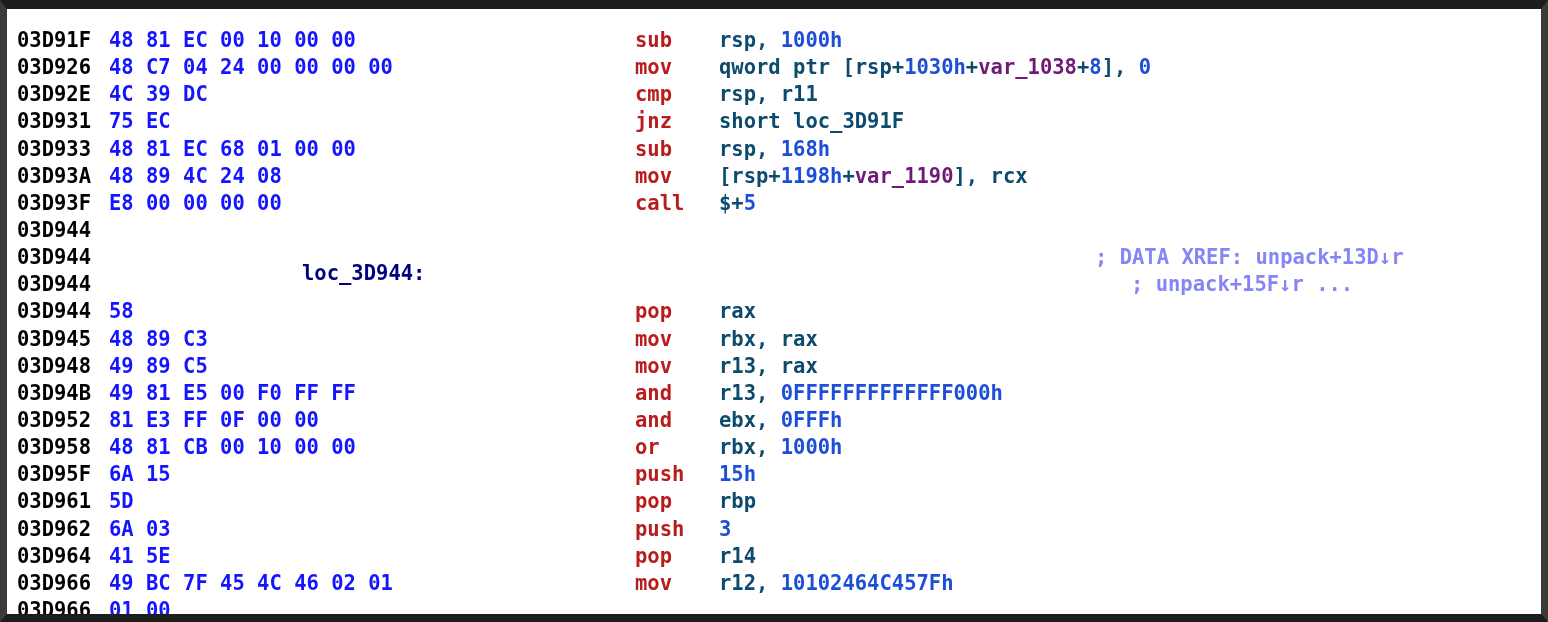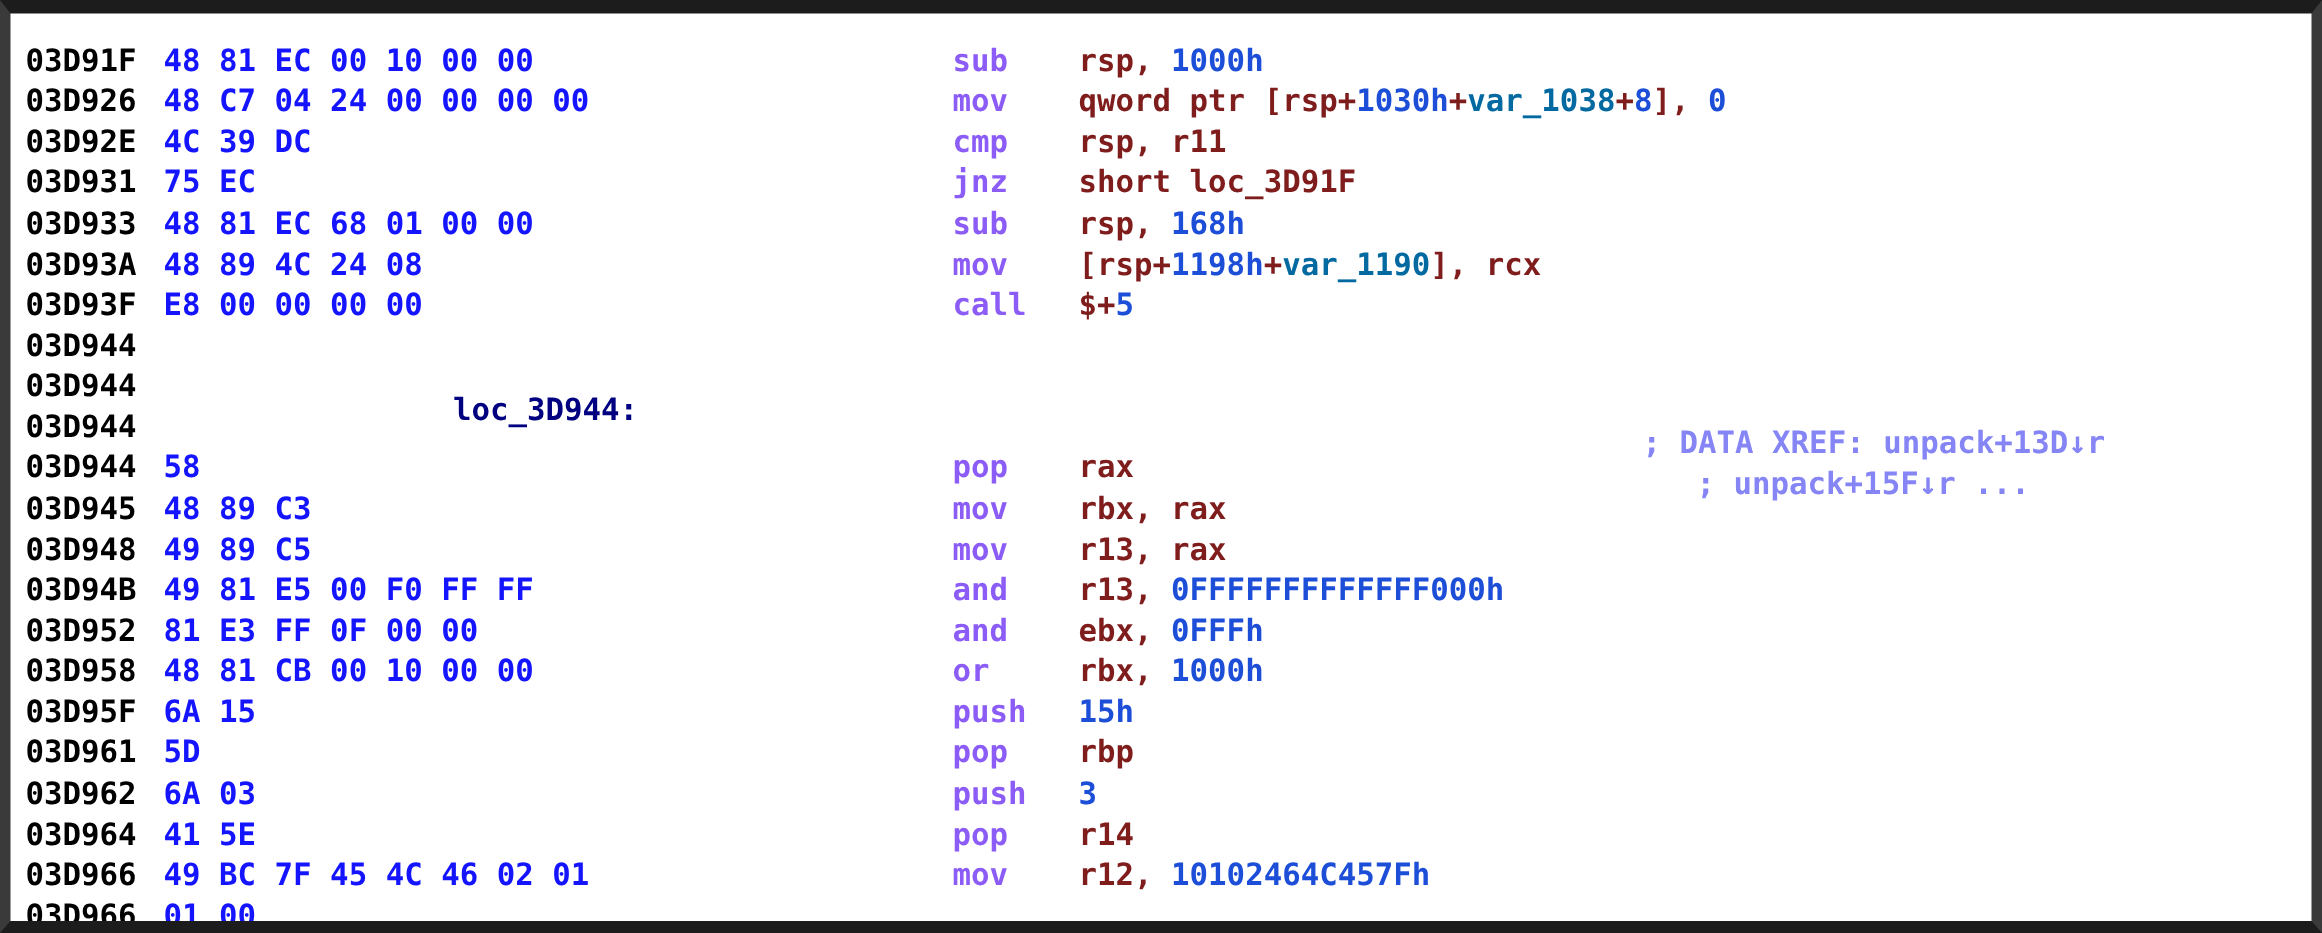--- a/index.html
+++ b/index.html
@@ -55,46 +55,45 @@
     display: inline-block;
   }
 
   .codecol {
     position: absolute;
     left: 618px;
     top: 0;
     white-space: pre;
   }
   .mnem {
-    color: #8b5cf6;
+    color: #b91c1c;
     display: inline-block;
     width: 84px;
   }
   .ops { color: #000080; }
 
   .labelcol {
     position: absolute;
     left: 285px;
     top: 16px;
     color: #000080;
     white-space: pre;
   }
 
   .cmtcol {
     position: absolute;
     left: 1078px;
     top: 0;
     color: #8585f5;
     white-space: pre;
-    margin-top: 38px;
   }
   .cmtcol.indented { left: 1114px; text-align: center; }
 
   .num { color: #1d4ed8; }
-  .var { color: #0369a1; }
-  .plain { color: #7f1d1d; }
+  .var { color: #701a75; }
+  .plain { color: #0c4a6e; }
 </style>
 </head>
 <body>
 
 <div id="disasm-window">
   <div id="listing"><div class="line"><span class="addr">03D91F</span><span class="bytes">48 81 EC 00 10 00 00</span><span class="codecol"><span class="mnem">sub</span><span class="ops"><span class="plain">rsp, </span><span class="num">1000h</span></span></span></div><div class="line"><span class="addr">03D926</span><span class="bytes">48 C7 04 24 00 00 00 00</span><span class="codecol"><span class="mnem">mov</span><span class="ops"><span class="plain">qword ptr [rsp+</span><span class="num">1030h</span><span class="plain">+</span><span class="var">var_1038</span><span class="plain">+</span><span class="num">8</span><span class="plain">], </span><span class="num">0</span></span></span></div><div class="line"><span class="addr">03D92E</span><span class="bytes">4C 39 DC</span><span class="codecol"><span class="mnem">cmp</span><span class="ops"><span class="plain">rsp, r11</span></span></span></div><div class="line"><span class="addr">03D931</span><span class="bytes">75 EC</span><span class="codecol"><span class="mnem">jnz</span><span class="ops"><span class="plain">short loc_3D91F</span></span></span></div><div class="line"><span class="addr">03D933</span><span class="bytes">48 81 EC 68 01 00 00</span><span class="codecol"><span class="mnem">sub</span><span class="ops"><span class="plain">rsp, </span><span class="num">168h</span></span></span></div><div class="line"><span class="addr">03D93A</span><span class="bytes">48 89 4C 24 08</span><span class="codecol"><span class="mnem">mov</span><span class="ops"><span class="plain">[rsp+</span><span class="num">1198h</span><span class="plain">+</span><span class="var">var_1190</span><span class="plain">], rcx</span></span></span></div><div class="line"><span class="addr">03D93F</span><span class="bytes">E8 00 00 00 00</span><span class="codecol"><span class="mnem">call</span><span class="ops"><span class="plain">$+</span><span class="num">5</span></span></span></div><div class="line"><span class="addr">03D944</span><span class="bytes"></span></div><div class="line"><span class="addr">03D944</span><span class="bytes"></span><span class="labelcol">loc_3D944:</span><span class="cmtcol">; DATA XREF: unpack+13D↓r</span></div><div class="line"><span class="addr">03D944</span><span class="bytes"></span><span class="cmtcol indented">; unpack+15F↓r ...</span></div><div class="line"><span class="addr">03D944</span><span class="bytes">58</span><span class="codecol"><span class="mnem">pop</span><span class="ops"><span class="plain">rax</span></span></span></div><div class="line"><span class="addr">03D945</span><span class="bytes">48 89 C3</span><span class="codecol"><span class="mnem">mov</span><span class="ops"><span class="plain">rbx, rax</span></span></span></div><div class="line"><span class="addr">03D948</span><span class="bytes">49 89 C5</span><span class="codecol"><span class="mnem">mov</span><span class="ops"><span class="plain">r13, rax</span></span></span></div><div class="line"><span class="addr">03D94B</span><span class="bytes">49 81 E5 00 F0 FF FF</span><span class="codecol"><span class="mnem">and</span><span class="ops"><span class="plain">r13, </span><span class="num">0FFFFFFFFFFFFF000h</span></span></span></div><div class="line"><span class="addr">03D952</span><span class="bytes">81 E3 FF 0F 00 00</span><span class="codecol"><span class="mnem">and</span><span class="ops"><span class="plain">ebx, </span><span class="num">0FFFh</span></span></span></div><div class="line"><span class="addr">03D958</span><span class="bytes">48 81 CB 00 10 00 00</span><span class="codecol"><span class="mnem">or</span><span class="ops"><span class="plain">rbx, </span><span class="num">1000h</span></span></span></div><div class="line"><span class="addr">03D95F</span><span class="bytes">6A 15</span><span class="codecol"><span class="mnem">push</span><span class="ops"><span class="num">15h</span></span></span></div><div class="line"><span class="addr">03D961</span><span class="bytes">5D</span><span class="codecol"><span class="mnem">pop</span><span class="ops"><span class="plain">rbp</span></span></span></div><div class="line"><span class="addr">03D962</span><span class="bytes">6A 03</span><span class="codecol"><span class="mnem">push</span><span class="ops"><span class="num">3</span></span></span></div><div class="line"><span class="addr">03D964</span><span class="bytes">41 5E</span><span class="codecol"><span class="mnem">pop</span><span class="ops"><span class="plain">r14</span></span></span></div><div class="line"><span class="addr">03D966</span><span class="bytes">49 BC 7F 45 4C 46 02 01</span><span class="codecol"><span class="mnem">mov</span><span class="ops"><span class="plain">r12, </span><span class="num">10102464C457Fh</span></span></span></div><div class="line"><span class="addr">03D966</span><span class="bytes">01 00</span></div></div>
 </div>
 
 </body></html>

